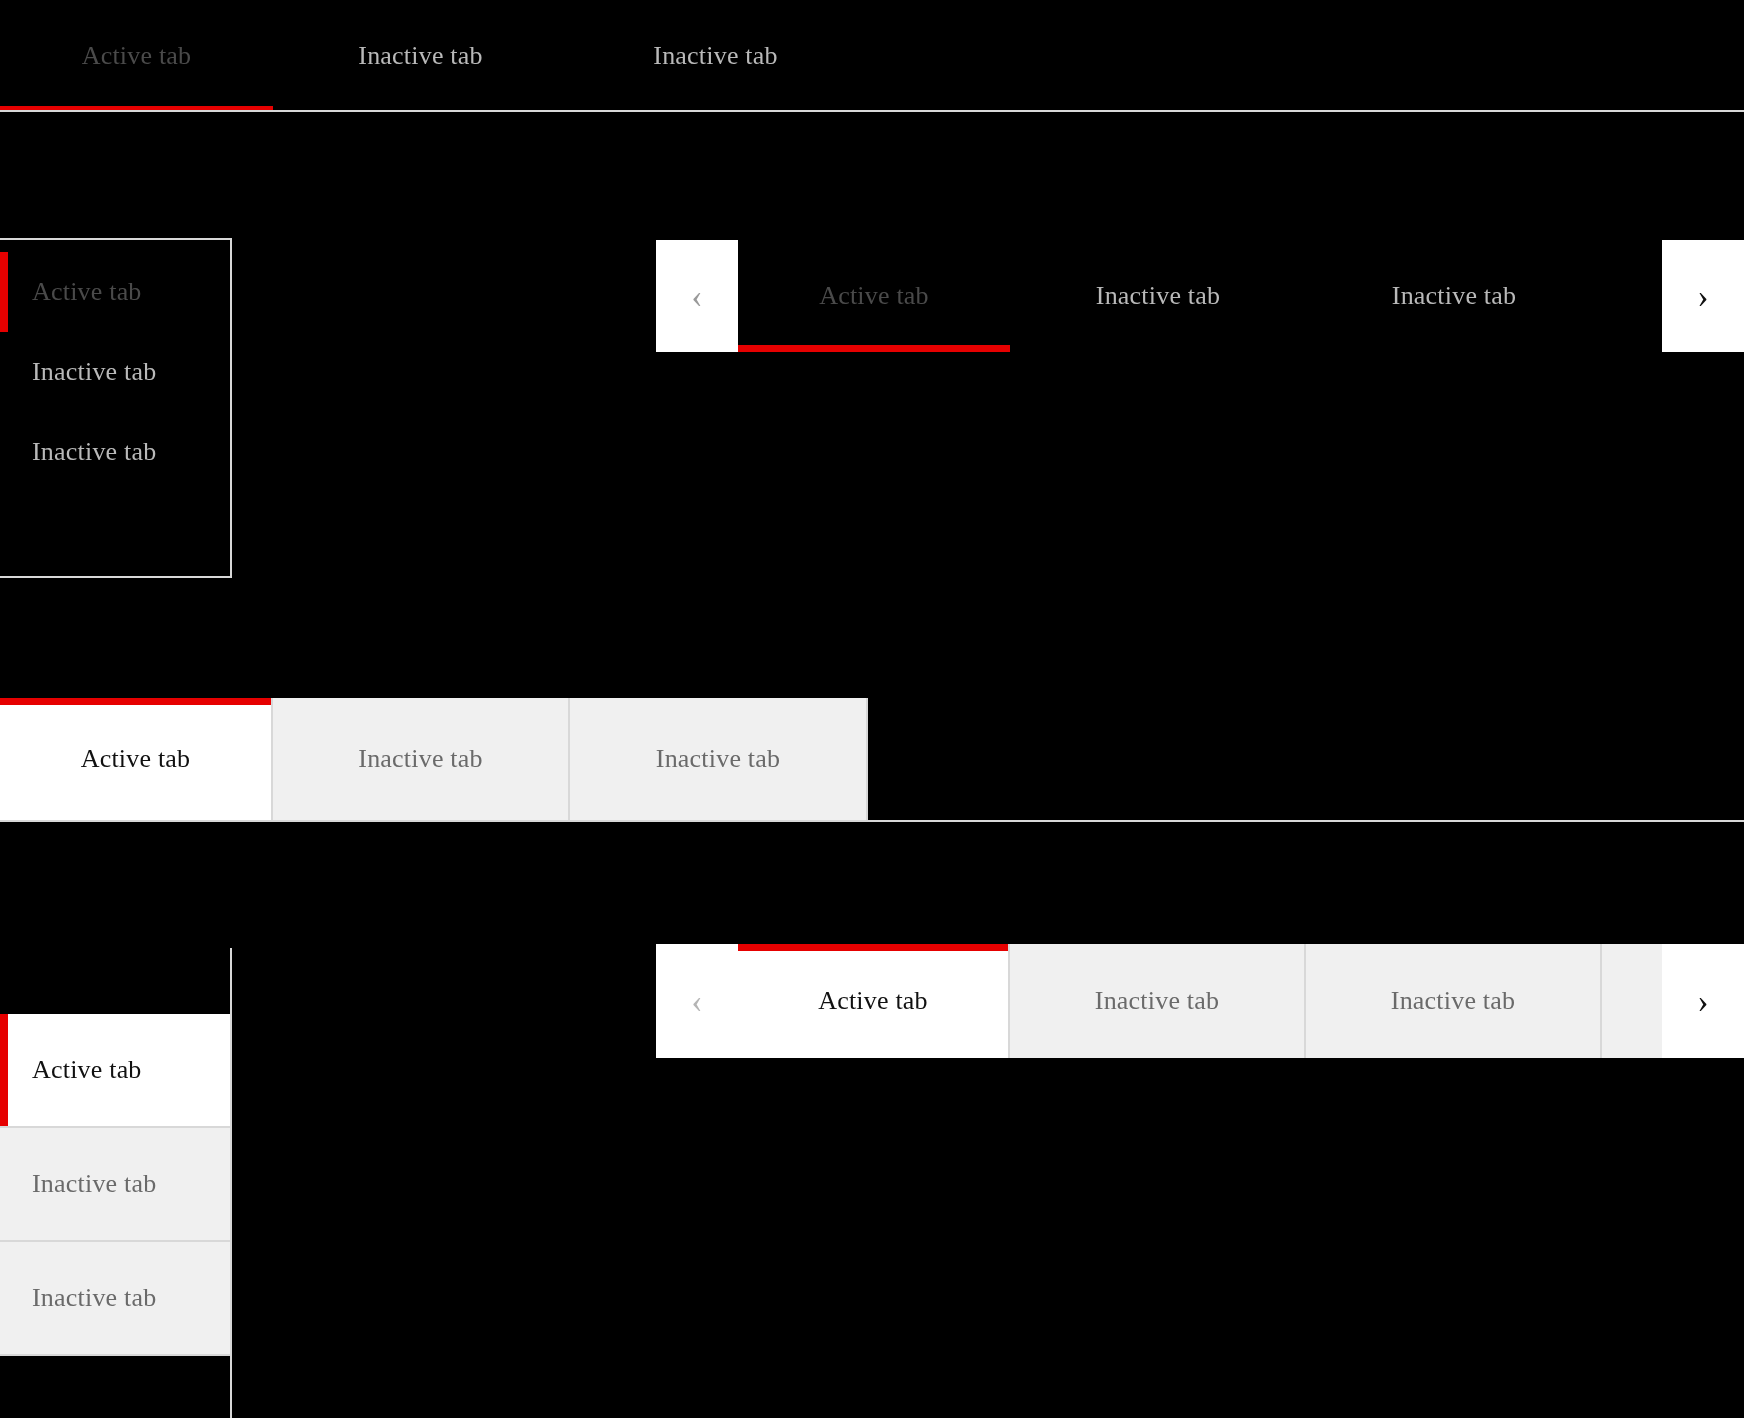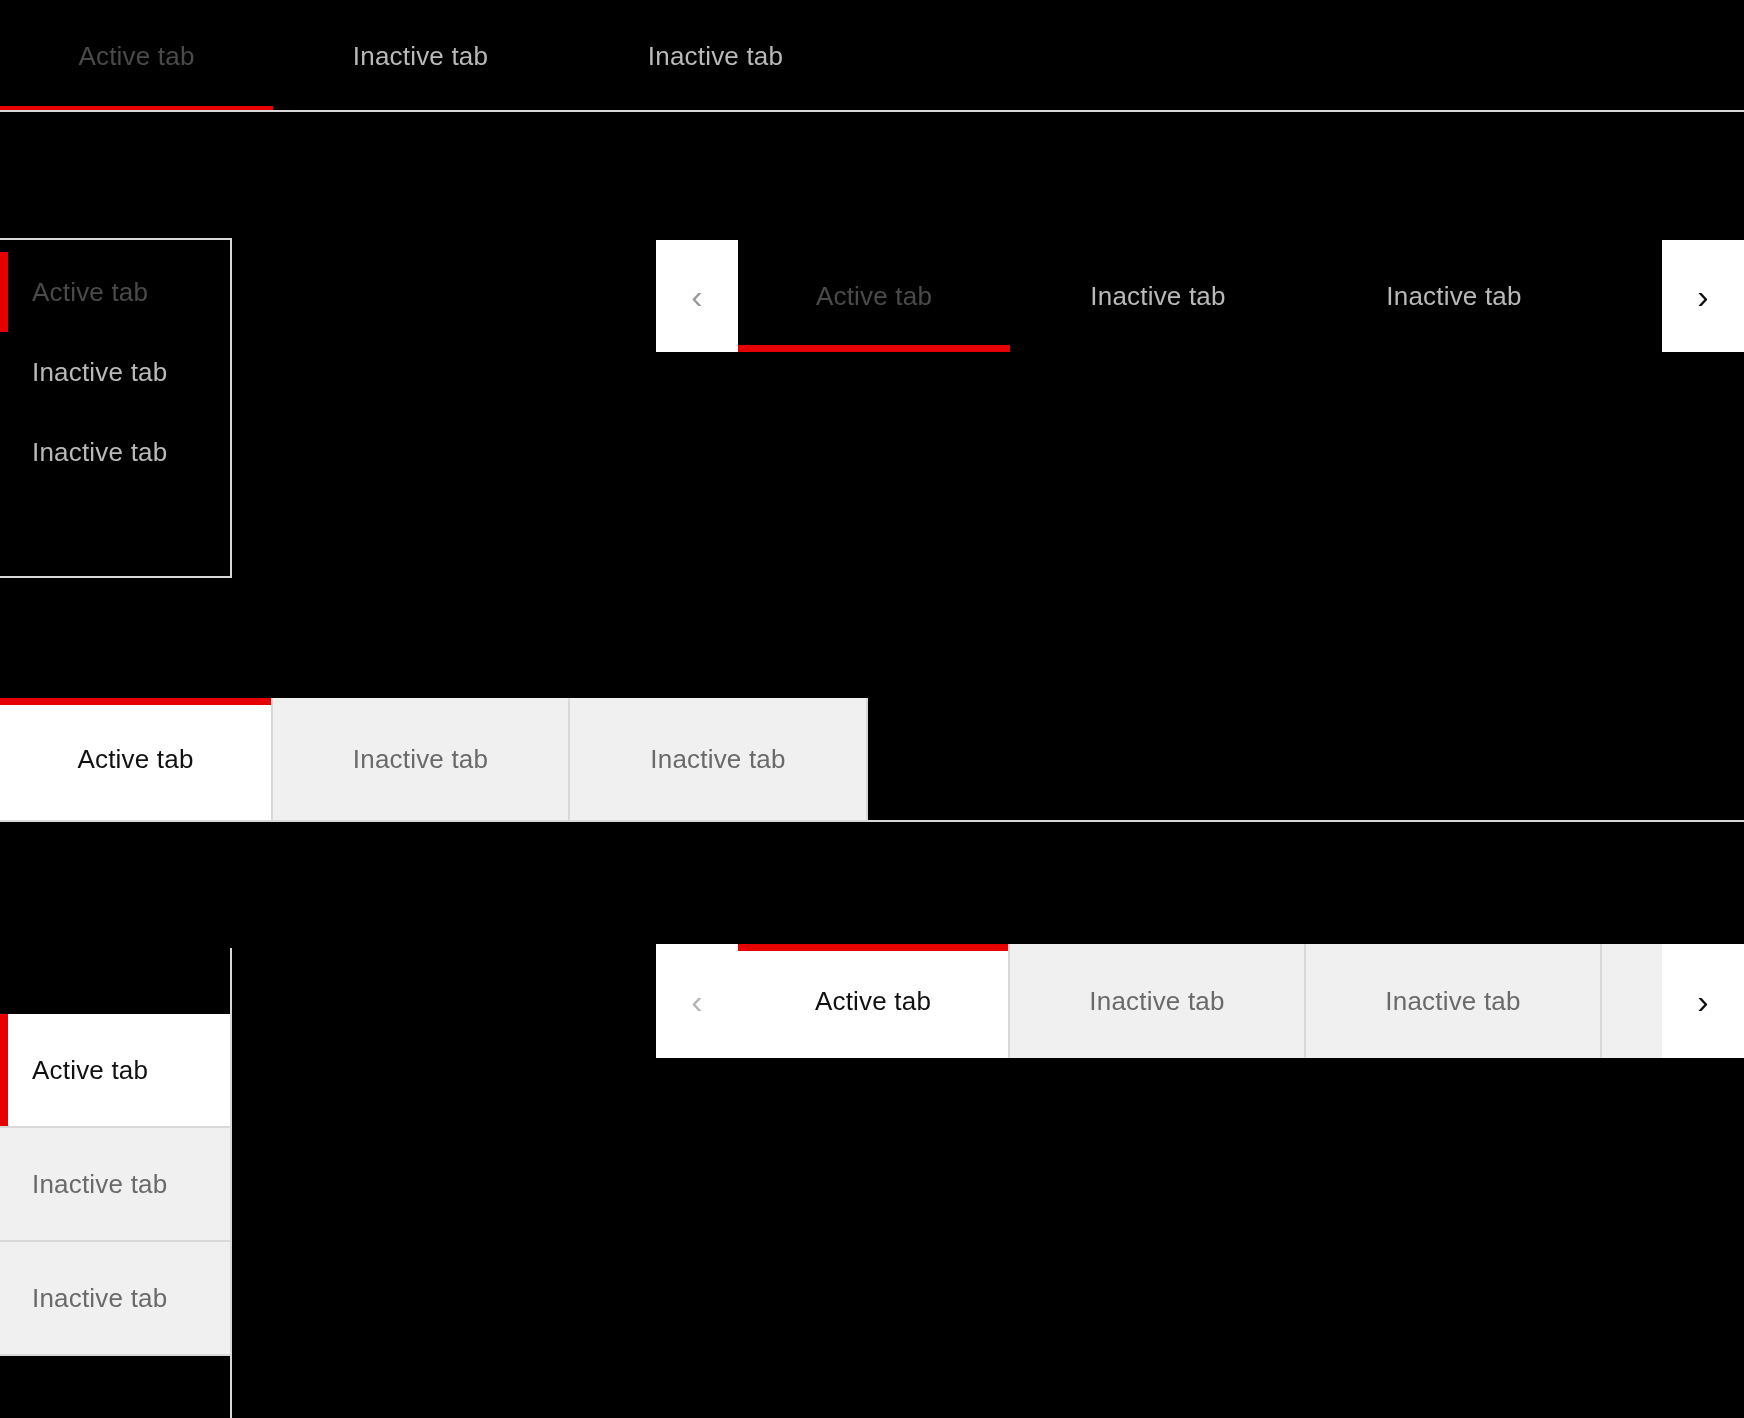--- a/index.html
+++ b/index.html
@@ -10,20 +10,21 @@
     height: 1418px;
     overflow: hidden;
     font-family: "Liberation Sans", sans-serif;
   }
 
   .stage {
     position: relative;
     width: 1744px;
     height: 1418px;
     background: #000000;
+    font-family: Liberation Serif, serif;
   }
 
   
   .tab-label {
     font-size: 26px;
     letter-spacing: 0.2px;
     white-space: nowrap;
   }
 
   

